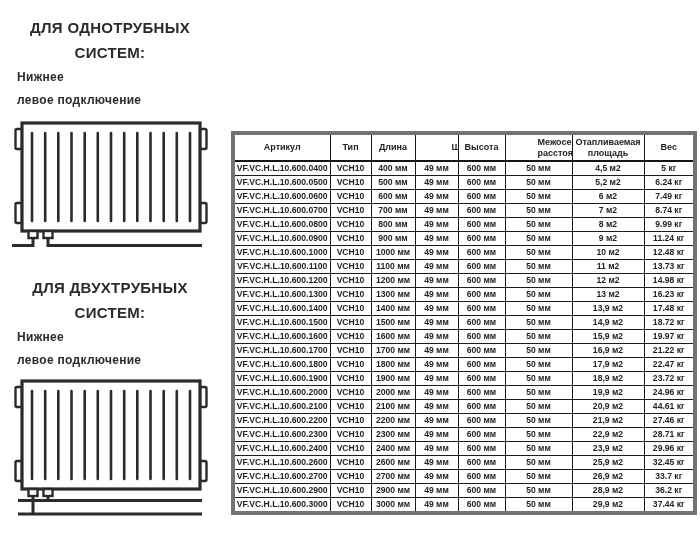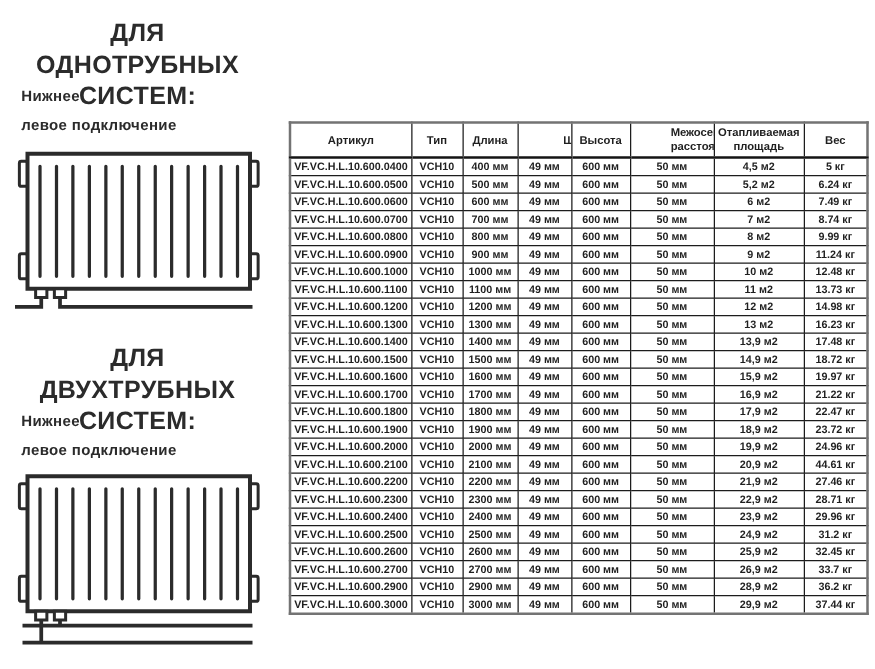--- a/index.html
+++ b/index.html
@@ -9,21 +9,21 @@
     width: 700px;
     height: 535px;
     background: #ffffff;
     font-family: "Liberation Sans", sans-serif;
     color: #262626;
     overflow: hidden;
   }
   .left-panel { position: absolute; left: 0; top: 0; width: 230px; height: 535px; }
   .sec-title {
     position: absolute; left: 8px; width: 204px;
-    text-align: center; font-weight: bold; font-size: 20px;
+    text-align: center; font-weight: bold; font-size: 15px;
     line-height: 25px; color: #2b2b2b; letter-spacing: 0.3px;
   }
   .sec-title.t1 { top: 15px; }
   .sec-title.t2 { top: 275px; }
   .sec-sub {
     position: absolute; left: 17px; width: 200px;
     text-align: left; font-weight: bold; font-size: 12px;
     line-height: 23px; color: #2b2b2b; letter-spacing: 0.3px;
   }
   .sec-sub.s1 { top: 66px; }
@@ -41,21 +41,21 @@
   }
   table.spec th, table.spec td {
     border: 1px solid #1c1c1c;
     text-align: center;
     vertical-align: middle;
     font-weight: bold;
     color: #1f1f1f;
     overflow: hidden;
     white-space: nowrap;
   }
-  table.spec { border: 2px solid #737373; }
+  table.spec { border: 4px solid #737373; margin-top: 34px; }
   table.spec th {
     height: 28px;
     font-size: 9px;
     line-height: 11px;
     white-space: normal;
     padding: 1px 2px;
     border-bottom: 2px solid #141414;
   }
   table.spec td {
     height: 13.2px;
@@ -347,30 +347,20 @@
           <td>VF.VC.H.L.10.600.2400</td>
           <td>VCH10</td>
           <td>2400 мм</td>
           <td>49 мм</td>
           <td>600 мм</td>
           <td>50 мм</td>
           <td>23,9 м2</td>
           <td>29.96 кг</td>
         </tr>
         <tr>
-          <td>VF.VC.H.L.10.600.2500</td>
-          <td>VCH10</td>
-          <td>2500 мм</td>
-          <td>49 мм</td>
-          <td>600 мм</td>
-          <td>50 мм</td>
-          <td>24,9 м2</td>
-          <td>31.2 кг</td>
-        </tr>
-        <tr>
           <td>VF.VC.H.L.10.600.2600</td>
           <td>VCH10</td>
           <td>2600 мм</td>
           <td>49 мм</td>
           <td>600 мм</td>
           <td>50 мм</td>
           <td>25,9 м2</td>
           <td>32.45 кг</td>
         </tr>
         <tr>

